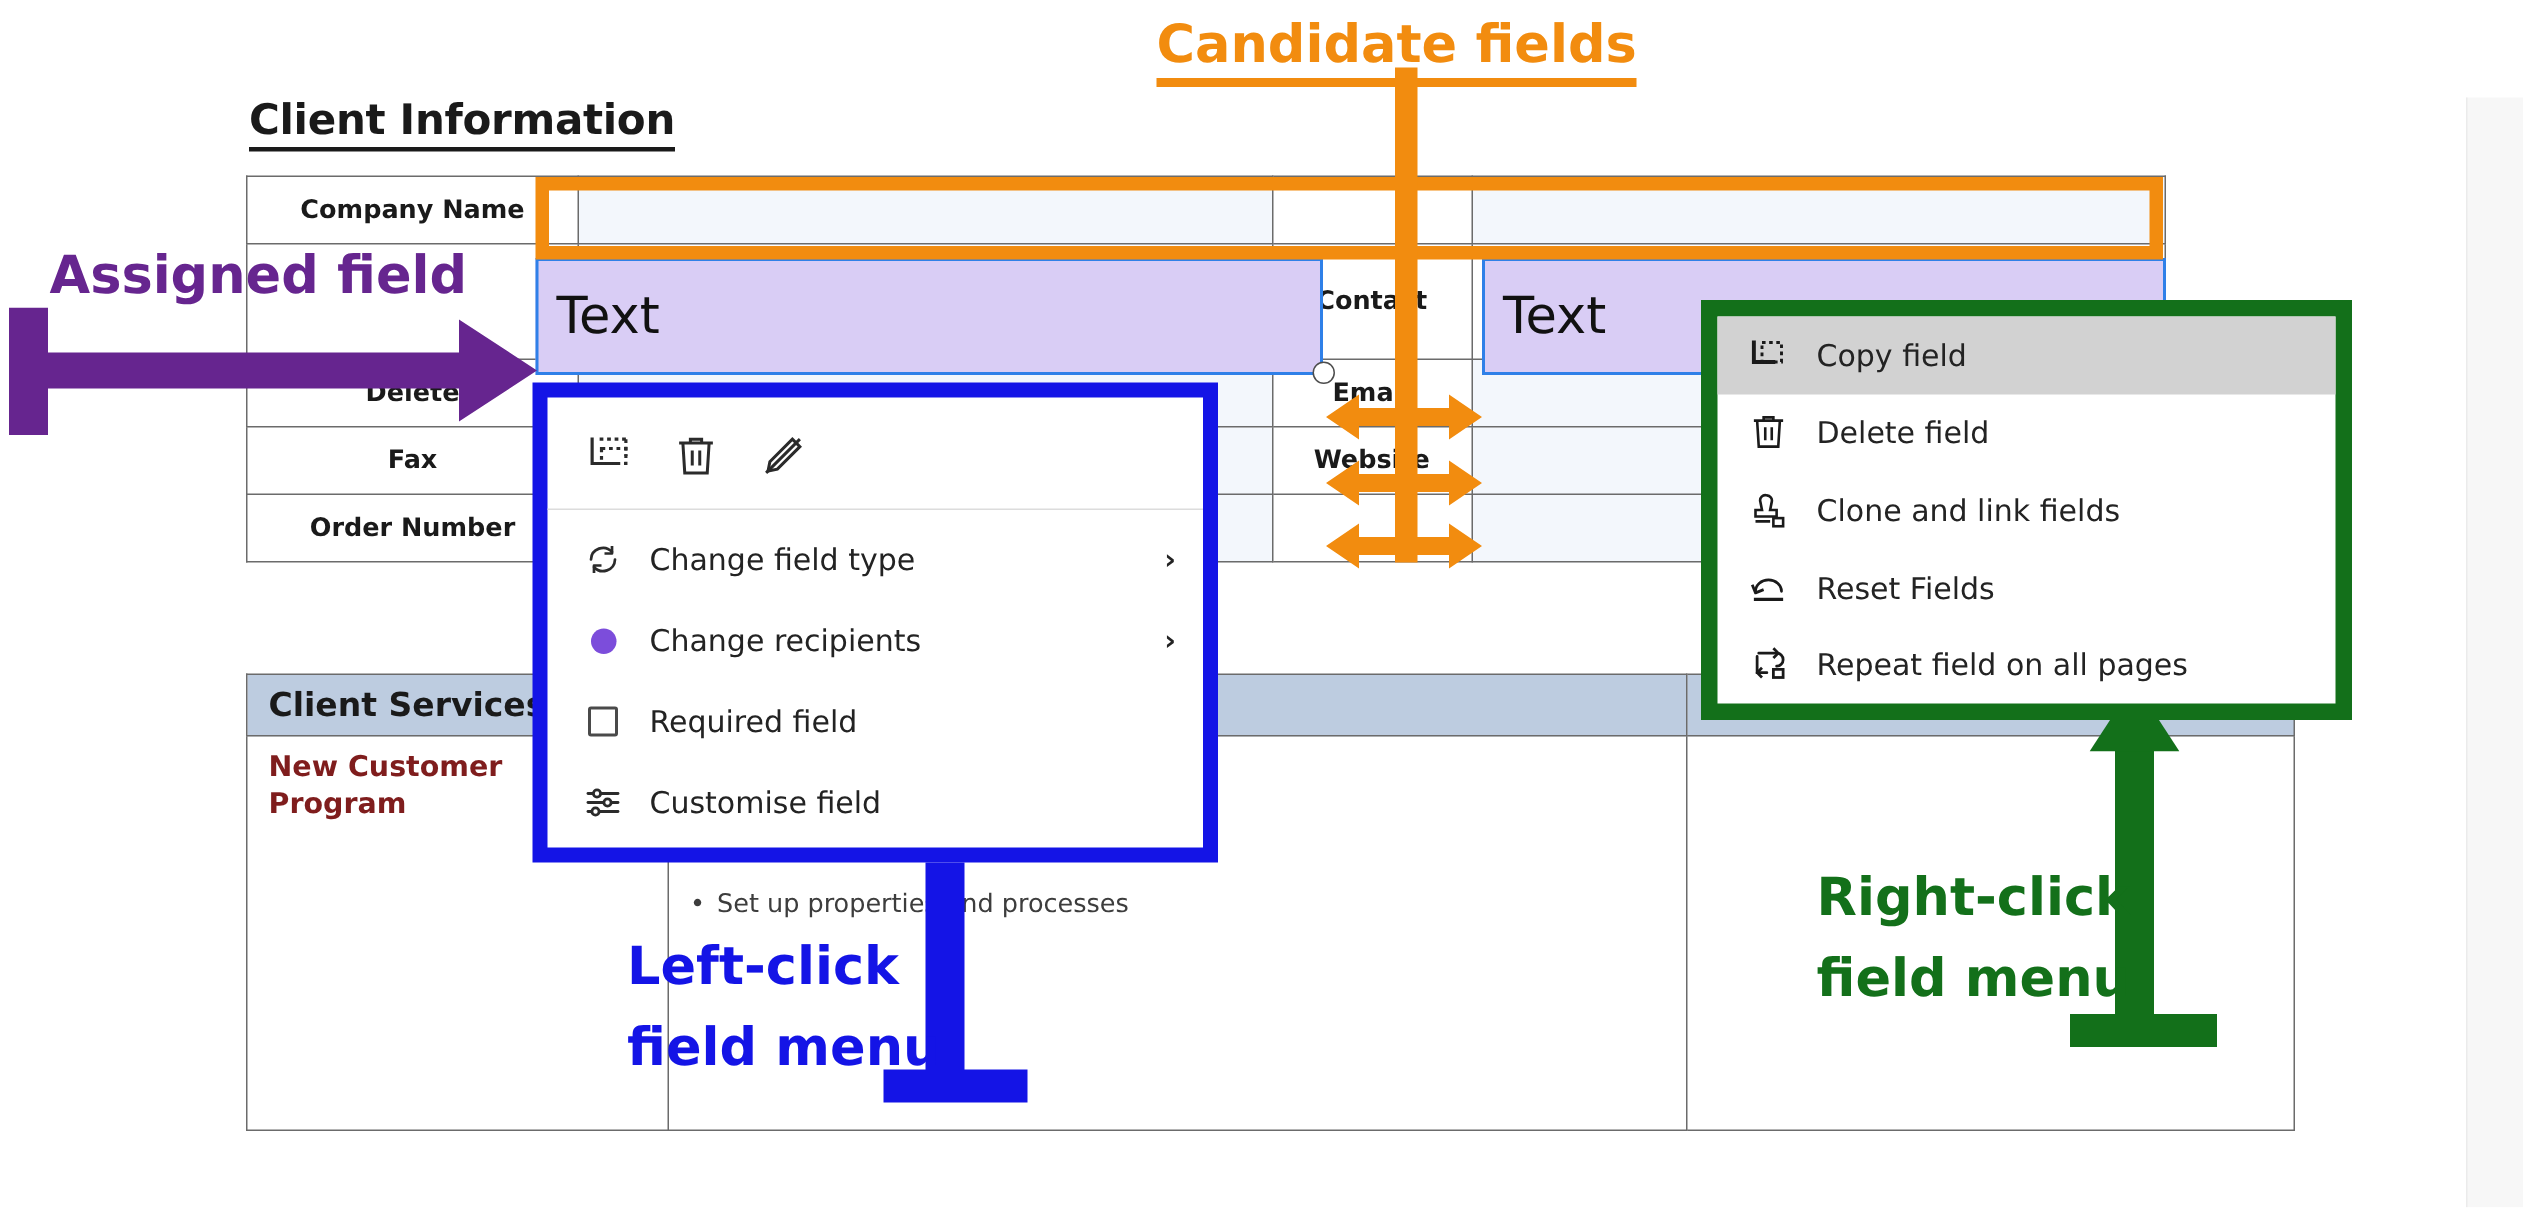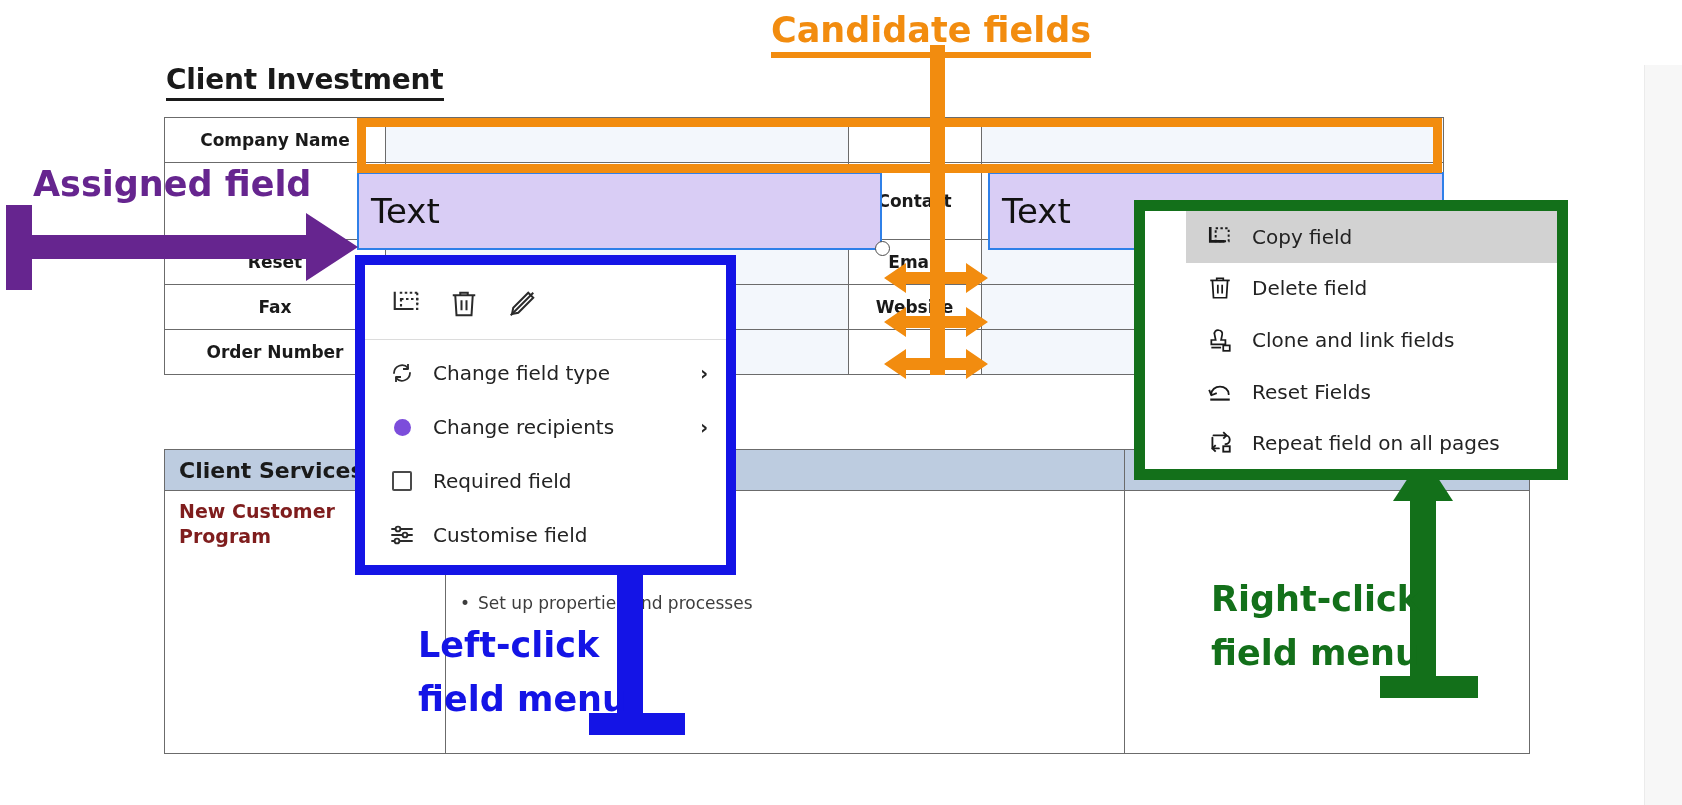--- a/index.html
+++ b/index.html
@@ -218,21 +218,21 @@
     left: 6px;
     top: 205px;
     z-index: 9;
   }
 
   
   .blue-frame {
     position: absolute;
     left: 355px;
     top: 255px;
-    width: 381px;
+    width: 457px;
     height: 320px;
     background: #1414e6;
     padding: 10px;
     box-sizing: border-box;
     z-index: 12;
   }
   .menu-card {
     width: 100%;
     height: 100%;
     background: #ffffff;
@@ -337,21 +337,21 @@
     position: absolute;
     left: 1134px;
     top: 200px;
     width: 434px;
     height: 280px;
     background: #13701a;
     padding: 11px;
     box-sizing: border-box;
     z-index: 13;
   }
-  .green-frame .menu-card { padding-top: 0; padding-left: 41px; }
+  .green-frame .menu-card { padding-top: 0; }
   .ctx-item {
     display: flex;
     align-items: center;
     height: 54px;
     padding: 0 14px 0 18px;
     font-size: 20px;
     color: #232323;
     cursor: pointer;
     font-family: "DejaVu Sans", sans-serif;
   }
@@ -403,38 +403,38 @@
   }
   .nowrap { white-space: nowrap; }
 </style>
 </head>
 <body>
 
 <div id="stage">
 
   <div class="panel-edge"></div>
 
-  <div class="doc-heading" id="client-info-title">Client Investment</div>
+  <div class="doc-heading" id="client-info-title">Client Information</div>
 
   <table class="form-table">
     <tbody>
         <tr>
       <td class="lbl">Company Name</td>
       <td class="val"></td>
       <td class="lbl-mid"></td>
       <td class="val"></td>
     </tr>
     <tr class="tall">
       <td class="lbl"></td>
       <td class="val-plain"></td>
       <td class="lbl-mid">Contact</td>
       <td class="val-plain"></td>
     </tr>
     <tr>
-      <td class="lbl">Reset</td>
+      <td class="lbl">Delete</td>
       <td class="val"></td>
       <td class="lbl-mid">Email</td>
       <td class="val"></td>
     </tr>
     <tr>
       <td class="lbl">Fax</td>
       <td class="val"></td>
       <td class="lbl-mid">Website</td>
       <td class="val"></td>
     </tr>

